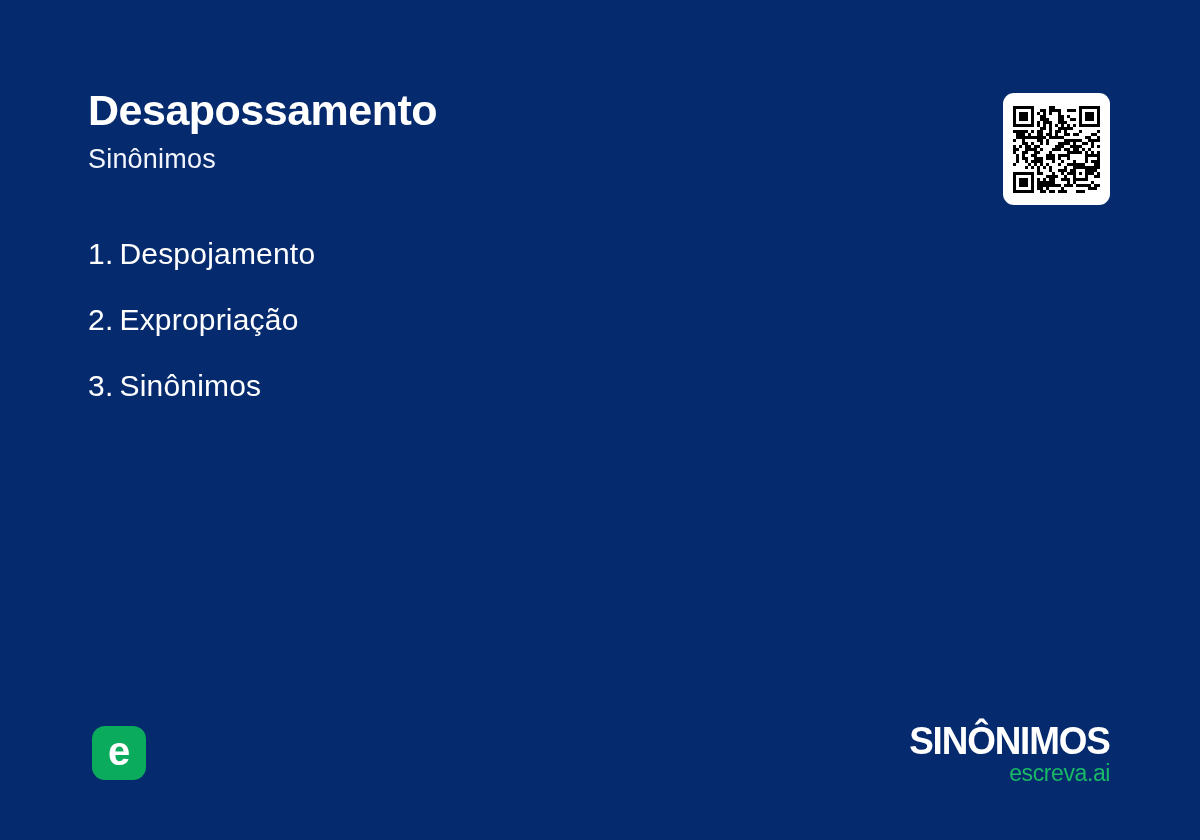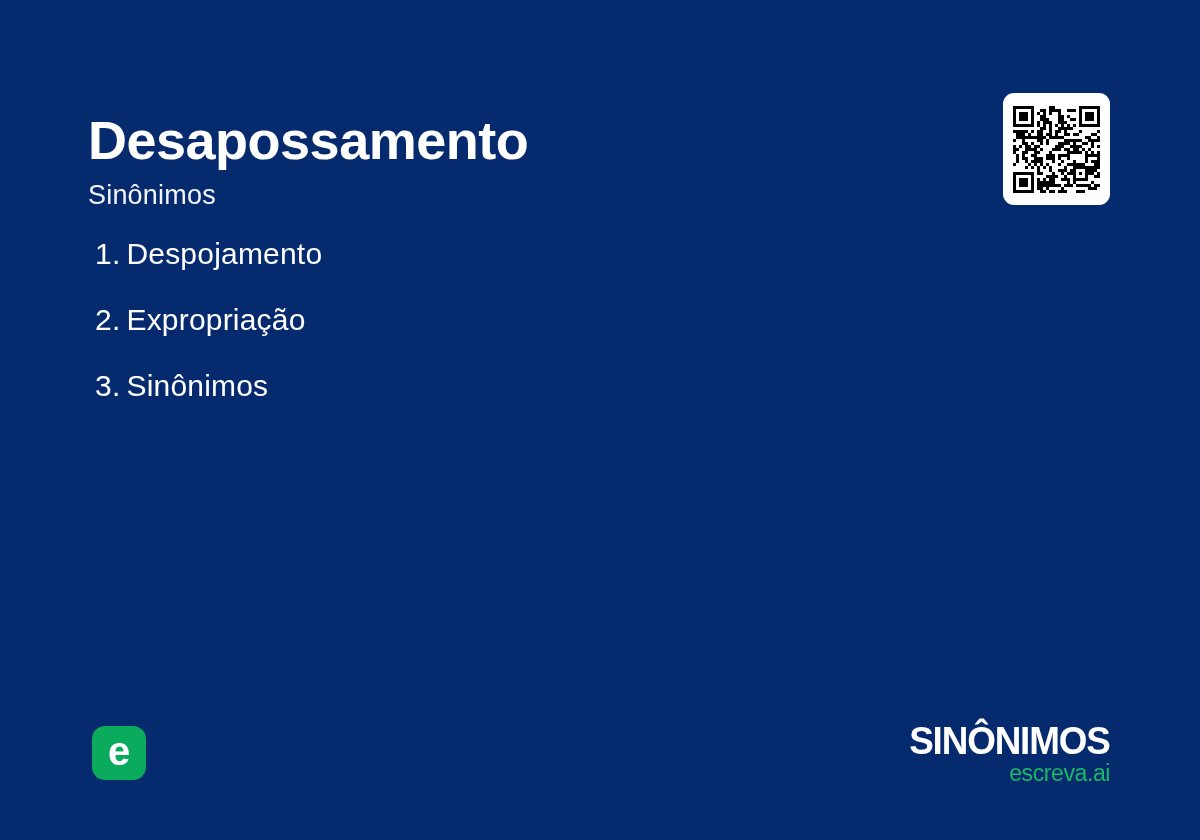--- a/index.html
+++ b/index.html
@@ -34,42 +34,41 @@
 
   
   .headline {
     position:absolute;
     left:88px;
     top:88px;
     width:820px;
   }
 
   .title {
-    font-size:54px;
+    font-size:43px;
     line-height:1.05;
     font-weight:bold;
     color:#ffffff;
     letter-spacing:-0.5px;
     white-space:nowrap;
-    margin-top:24px;
   }
 
   .subtitle {
     margin-top:12px;
     font-size:27px;
     line-height:1.1;
     font-weight:normal;
     color:#f2f5fb;
     letter-spacing:0.2px;
   }
 
   
   .syn-list {
     position:absolute;
-    left:95px;
+    left:88px;
     top:237px;
     list-style:none;
     width:800px;
   }
 
   .syn-item {
     font-size:30px;
     line-height:34px;
     color:#ffffff;
     font-weight:normal;

